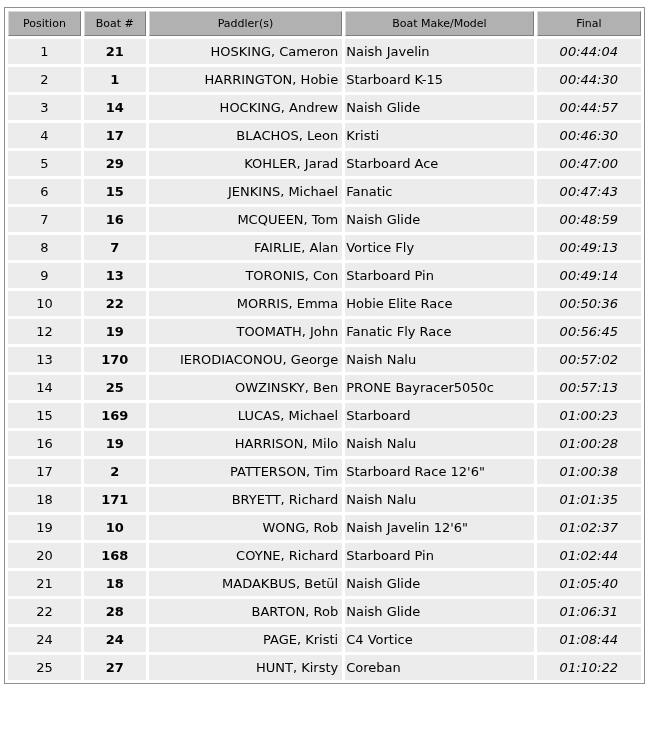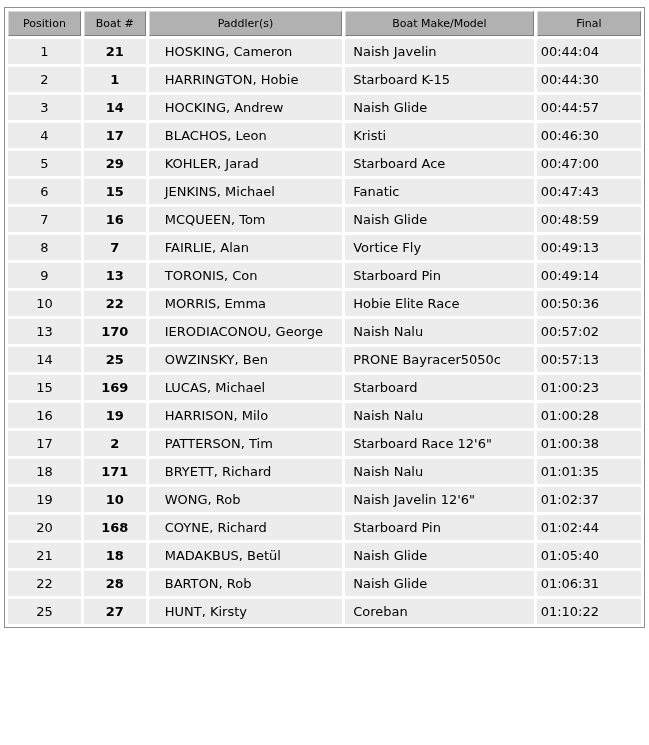--- a/index.html
+++ b/index.html
@@ -48,23 +48,23 @@
     font-size: 13px;
     color: #000000;
     height: 25px;
     padding: 0 4px;
     vertical-align: middle;
     white-space: nowrap;
     overflow: hidden;
   }
   td.col-position { text-align: center; }
   td.col-boat     { text-align: center; font-weight: bold; }
-  td.col-paddlers { text-align: left; padding-left: 16px; }
-  td.col-make     { text-align: left; padding-left: 8px; }
-  td.col-final    { text-align: left; }
+  td.col-paddlers { text-align: right; padding-left: 16px; }
+  td.col-make     { text-align: left; padding-left: 1px; }
+  td.col-final    { text-align: center; font-style: italic; }
 </style>
 </head>
 <body>
 
 <div class="page">
   <table class="results">
     <colgroup>
       <col class="c-position">
       <col class="c-boat">
       <col class="c-paddlers">
@@ -145,20 +145,27 @@
           <td class="col-final">00:49:14</td>
         </tr>
         <tr>
           <td class="col-position">10</td>
           <td class="col-boat">22</td>
           <td class="col-paddlers">MORRIS, Emma</td>
           <td class="col-make">Hobie Elite Race</td>
           <td class="col-final">00:50:36</td>
         </tr>
         <tr>
+          <td class="col-position">12</td>
+          <td class="col-boat">19</td>
+          <td class="col-paddlers">TOOMATH, John</td>
+          <td class="col-make">Fanatic Fly Race</td>
+          <td class="col-final">00:56:45</td>
+        </tr>
+        <tr>
           <td class="col-position">13</td>
           <td class="col-boat">170</td>
           <td class="col-paddlers">IERODIACONOU, George</td>
           <td class="col-make">Naish Nalu</td>
           <td class="col-final">00:57:02</td>
         </tr>
         <tr>
           <td class="col-position">14</td>
           <td class="col-boat">25</td>
           <td class="col-paddlers">OWZINSKY, Ben</td>
@@ -215,20 +222,27 @@
           <td class="col-final">01:05:40</td>
         </tr>
         <tr>
           <td class="col-position">22</td>
           <td class="col-boat">28</td>
           <td class="col-paddlers">BARTON, Rob</td>
           <td class="col-make">Naish Glide</td>
           <td class="col-final">01:06:31</td>
         </tr>
         <tr>
+          <td class="col-position">24</td>
+          <td class="col-boat">24</td>
+          <td class="col-paddlers">PAGE, Kristi</td>
+          <td class="col-make">C4 Vortice</td>
+          <td class="col-final">01:08:44</td>
+        </tr>
+        <tr>
           <td class="col-position">25</td>
           <td class="col-boat">27</td>
           <td class="col-paddlers">HUNT, Kirsty</td>
           <td class="col-make">Coreban</td>
           <td class="col-final">01:10:22</td>
         </tr>
       </tbody>
   </table>
 </div>
 

